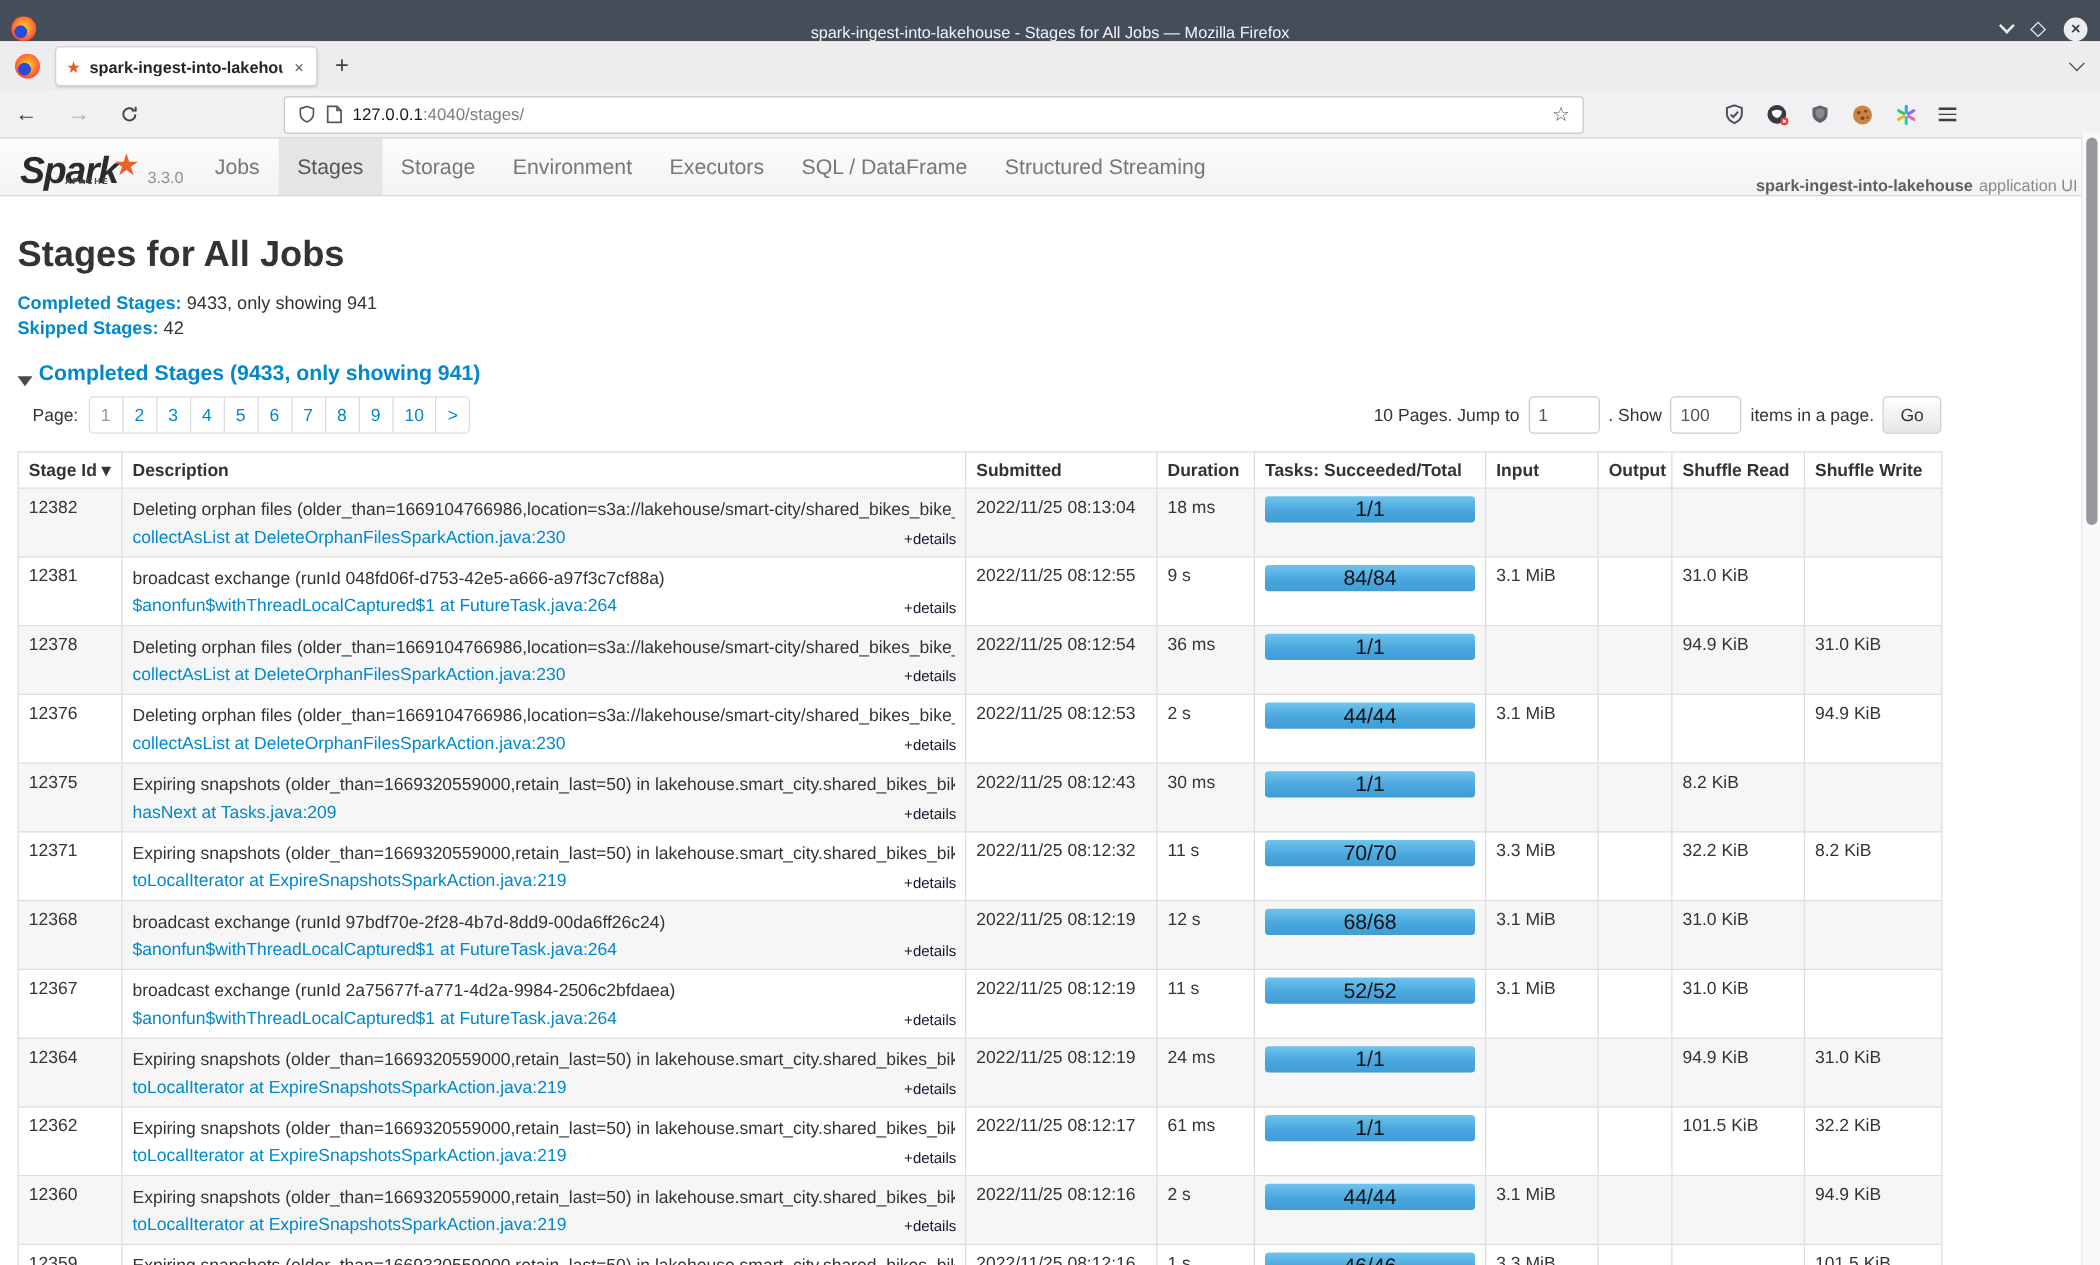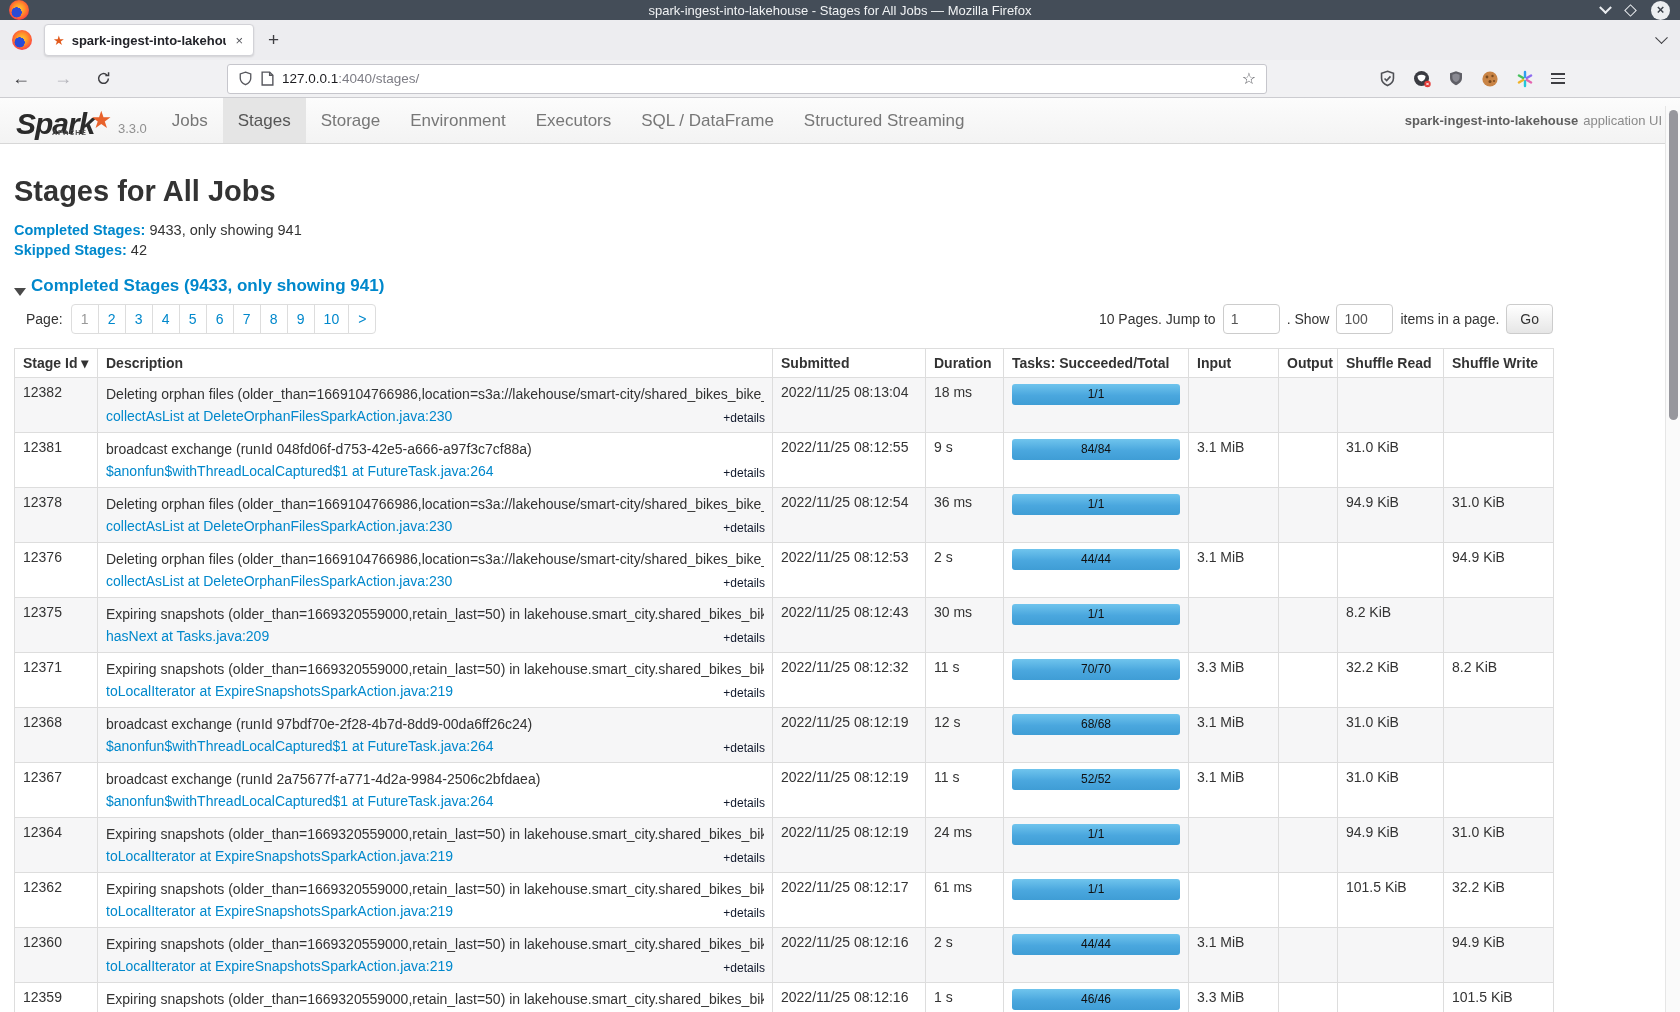--- a/index.html
+++ b/index.html
@@ -1,20 +1,20 @@
 <!DOCTYPE html>
 <html><head>
 <meta charset="utf-8">
 <style>
   * { margin:0; padding:0; box-sizing:border-box; }
   html,body { width:1680px; height:1012px; overflow:hidden; }
   body { font-family:"Liberation Sans", sans-serif; background:#ffffff; position:relative; }
 
   
-  .titlebar { height:20px; background:#444d58; display:flex; align-items:center; position:relative; }
+  .titlebar { height:33px; background:#444d58; display:flex; align-items:flex-end; position:relative; }
   .ff-logo { width:20px; height:20px; border-radius:50%; margin-left:9px;
     background: radial-gradient(circle at 38% 62%, #2b4bd7 0 28%, rgba(0,0,0,0) 30%),
                 radial-gradient(circle at 50% 45%, #ffca36 0%, #ff9229 38%, #ff5d36 62%, #f5156c 88%, #a503a5 100%); }
   .tb-title { position:absolute; left:0; right:0; text-align:center; color:#f1f3f5; font-size:13px; }
   .tb-controls { position:absolute; right:10px; display:flex; align-items:center; gap:16px; }
   .ctrl-chev { width:9px; height:9px; border-right:2px solid #e9ecef; border-bottom:2px solid #e9ecef; transform:rotate(45deg) translate(-2px,-2px); }
   .ctrl-diamond { width:9px; height:9px; border:1.7px solid #e9ecef; transform:rotate(45deg); }
   .ctrl-close { width:19px; height:19px; border-radius:50%; background:#eceef0; color:#3a4048; font-size:13px; line-height:18px; text-align:center; font-weight:bold; }
 
   .tabbar { height:40px; background:#ededf0; display:flex; align-items:center; position:relative; }
@@ -44,21 +44,21 @@
   
   .sparknav { height:46px; background:linear-gradient(#fcfcfc,#f3f3f3); border-bottom:1px solid #d7d7d7; display:flex; align-items:stretch; position:relative; }
   .brand { display:flex; align-items:flex-end; padding:4px 10px 4px 16px; position:relative;margin-top:24px; }
   .brand-apache { position:absolute; top:7px; left:52px; font-size:7px; font-weight:bold; letter-spacing:1px; color:#4a4a4a; }
   .brand-word { font-size:30px; font-weight:bold; font-style:italic; color:#2b2b2b; line-height:30px; letter-spacing:-1px; }
   .brand-star { color:#e8622c; font-size:24px; line-height:10px; position:relative; top:-14px; left:-4px; }
   .brand-version { font-size:13px; color:#8f8f8f; margin:0 0 3px 2px; }
   .navitems { display:flex; align-items:stretch; }
   .navitem { display:flex; align-items:center; padding:0 15px; font-size:17px; color:#777777; }
   .navitem.active { background:#e5e5e5; color:#555555; }
-  .appname { position:absolute; right:18px; top:0; bottom:0; display:flex; align-items:center; font-size:13px; color:#8a8a8a;margin-left:13px; }
+  .appname { position:absolute; right:18px; top:0; bottom:0; display:flex; align-items:flex-end; font-size:13px; color:#8a8a8a;margin-left:13px; }
   .appname b { color:#5f5f5f; margin-right:5px; }
 
   
   .content { padding:0 14px; }
   .page-title { margin-top:30px; font-size:29px; line-height:34px; font-weight:bold; color:#333333; }
   .summary { margin-top:12px; font-size:14.5px; line-height:20px; color:#333333; }
   .summary .lbl { color:#0088cc; font-weight:bold; }
   .section-head { margin-top:16px; display:flex; align-items:flex-end; gap:5px; cursor:pointer; }
   .sec-arrow { width:0; height:0; border-left:6px solid transparent; border-right:6px solid transparent; border-top:8px solid #4a4a4a; }
   .sec-title { font-size:17px; font-weight:bold; color:#0088cc; }
@@ -78,21 +78,21 @@
   
   table.stages { margin-top:14px; border-collapse:collapse; table-layout:fixed; width:1539px; font-size:14px; }
   .stages th, .stages td { border:1px solid #dddddd; }
   .stages th { padding:6px 8px; text-align:left; font-weight:bold; color:#333333; background:#ffffff; }
   .stages td { padding:6px 8px; vertical-align:top; color:#333333; height:52px; }
   .stages tbody tr:nth-child(odd) { background:#f6f6f7; }
   td.c-desc { position:relative; }
   .d1 { white-space:nowrap; overflow:hidden; line-height:20px; }
   .d2 { color:#0088cc; line-height:20px; display:inline-block; margin-top:2px; text-decoration:none; white-space:nowrap; }
   .det { position:absolute; right:7px; bottom:7px; font-size:12px; color:#0f172a; }
-  .pbar { height:21px; border-radius:3px; background:linear-gradient(#6fc4ed,#4aa7de 55%,#3f9dd5); text-align:center; line-height:21px; font-size:12px; color:#101010; }
+  .pbar { height:21px; border-radius:3px; background:linear-gradient(#6fc4ed,#4aa7de 55%,#3f9dd5); text-align:center; line-height:21px; font-size:17px; color:#101010; }
 
   
   .sb-track { position:absolute; top:106px; right:0; bottom:0; width:15px; background:#fafafa; border-left:1px solid #e6e6e6; }
   .sb-thumb { position:absolute; top:4px; left:3px; width:9px; height:310px; background:#97979d; border-radius:5px; }
 
   svg { display:block; }
 </style>
 </head>
 <body>
 

